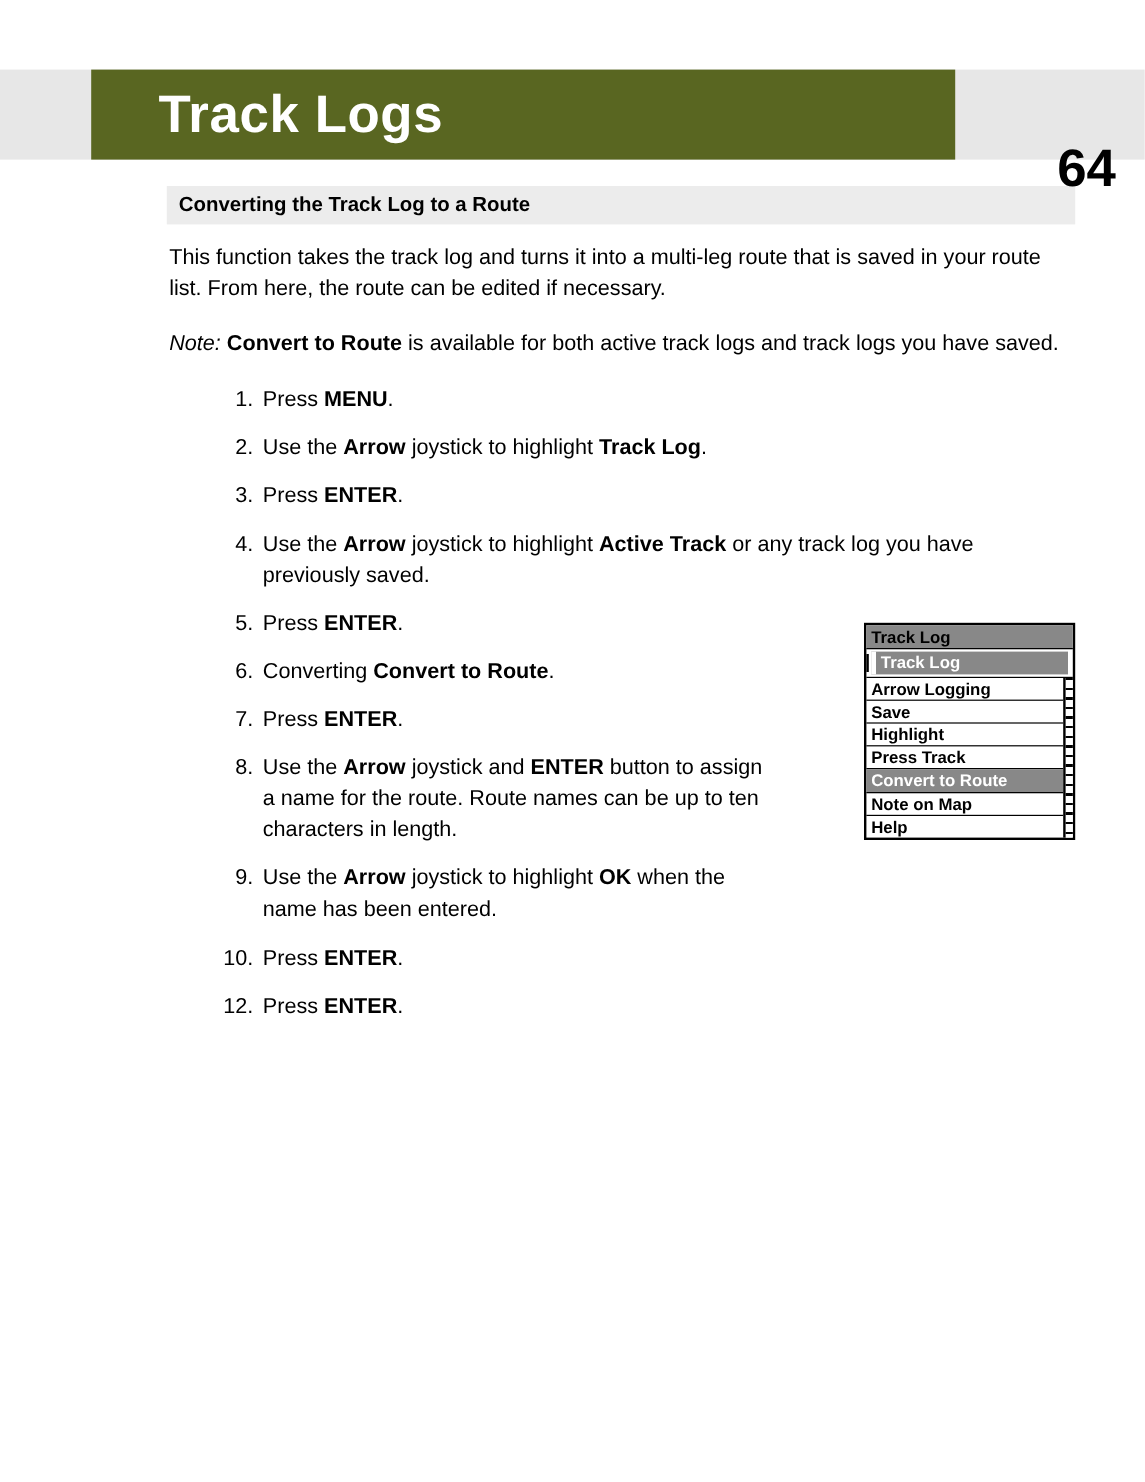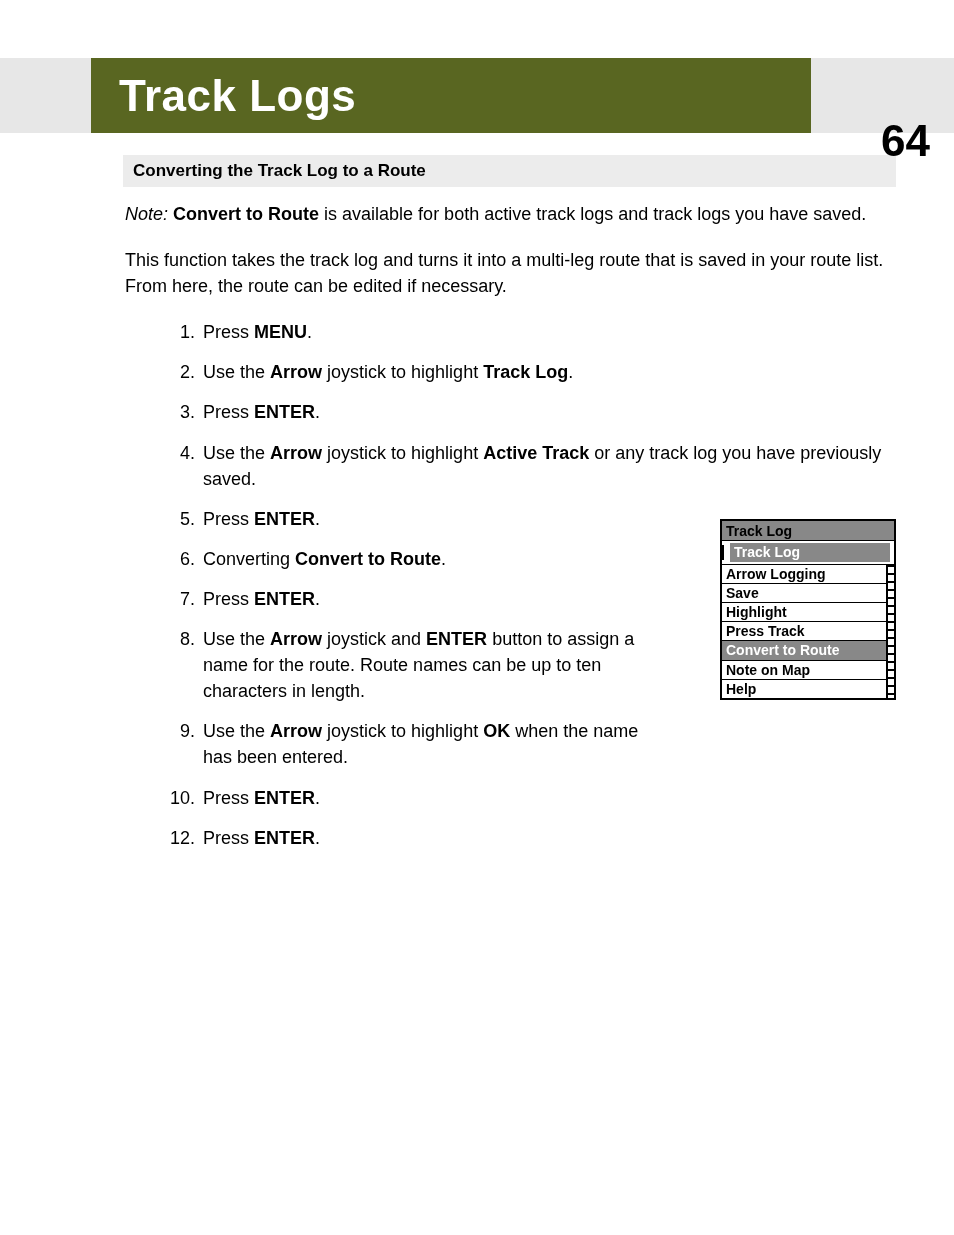--- a/index.html
+++ b/index.html
@@ -15,28 +15,28 @@
     box-sizing: border-box;
   }
   .header-band {
     position: relative;
     height: 75px;
     margin-top: 58px;
     background: #e7e7e7;
   }
   .header-green {
     position: absolute;
-    left: 91px;
+    left: 76px;
     top: 0;
     height: 75px;
     width: 720px;
     background: #596621;
     display: flex;
     align-items: center;
-    padding-left: 28px;
+    padding-left: 56px;
     box-sizing: border-box;
   }
   .header-title {
     font-family: "Arial Narrow", "Trebuchet MS", Arial, sans-serif;
     font-stretch: condensed;
     font-weight: 700;
     font-size: 44px;
     color: #fff;
     letter-spacing: 0.5px;
   }
@@ -47,20 +47,21 @@
     transform: translateY(-50%);
     font-family: "Arial Narrow", Arial, sans-serif;
     font-stretch: condensed;
     font-weight: 700;
     font-size: 44px;
     color: #000;
     margin-top: 45px;
   }
   .content {
     padding: 0 58px 0 125px;
+    margin-left: 16px;
   }
   .section-header {
     background: #ececec;
     padding: 6px 10px;
     margin: 22px 0 14px -2px;
     font-weight: 700;
     font-size: 17px;
   }
   .para {
     font-size: 18px;
@@ -173,28 +174,28 @@
     <div class="header-green">
       <span class="header-title">Track Logs</span>
     </div>
     <span class="page-number">64</span>
   </div>
 
   <div class="content">
 
     <div class="section-header">Converting the Track Log to a Route</div>
 
+    <p class="para">This function takes the track log and turns it into a multi-leg route that is saved in your route list.  From here, the route can be edited if necessary.</p>
+
     <p class="para">
       <span class="note-label">Note:</span>
       <span> </span>
       <span class="menu-term">Convert to Route</span>
       <span> is available for both active track logs and track logs you have saved.</span>
     </p>
-
-    <p class="para">This function takes the track log and turns it into a multi-leg route that is saved in your route list.  From here, the route can be edited if necessary.</p>
 
     <div class="steps-wrap">
 
       <ol class="steps">
 
         <li>
           <span class="num">1.</span>
           <span>Press </span><span class="bold">MENU</span><span>.</span>
         </li>
 

